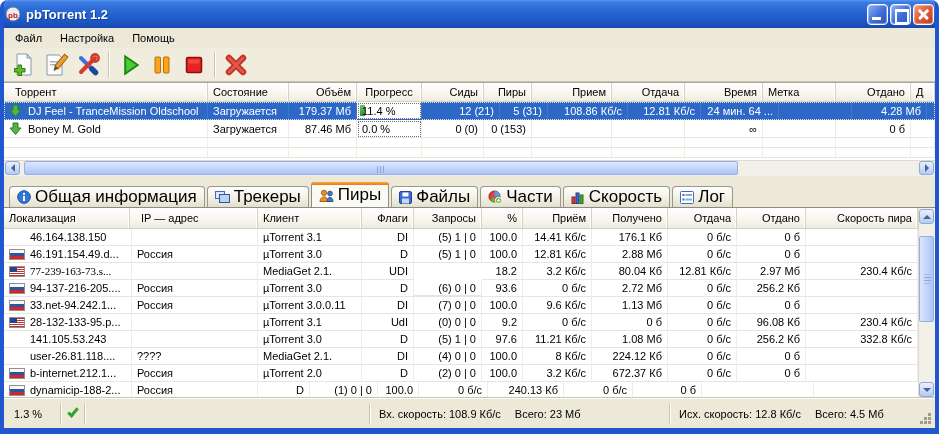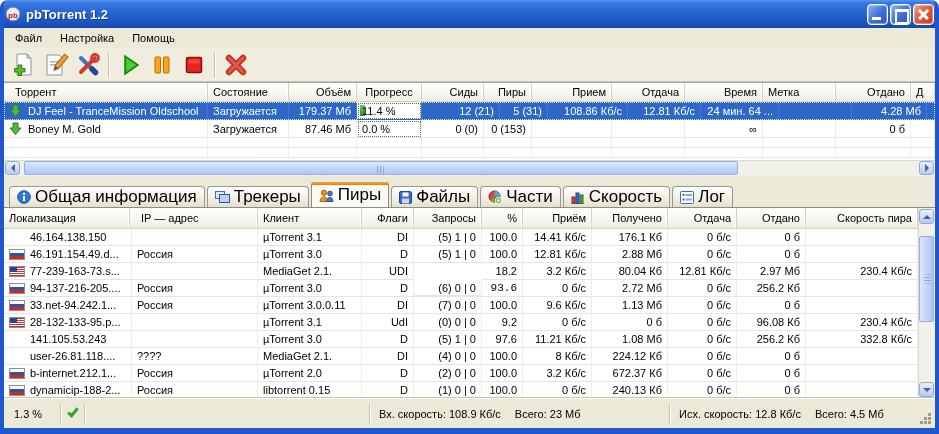--- a/index.html
+++ b/index.html
@@ -407,21 +407,21 @@
           <div class="cell r" style="width: 41px;">100.0</div>
           <div class="cell r" style="width: 69px;">12.81 Кб/с</div>
           <div class="cell r" style="width: 76px;">2.88 Мб</div>
           <div class="cell r" style="width: 69px;">0 б/с</div>
           <div class="cell r" style="width: 69px;">0 б</div>
           <div class="cell r" style="width: 112px;"></div>
         </div>
         <div class="row">
           <div class="cell l" style="width: 128px;">
             <span class="flag us"></span>
-            <span style="overflow: hidden; white-space: nowrap;">77-239-163-73.s...</span>
+            <span style="overflow: hidden; white-space: nowrap; font-family: Liberation Serif, serif;">77-239-163-73.s...</span>
           </div>
           <div class="cell l" style="width: 126px;"></div>
           <div class="cell l" style="width: 104px;">MediaGet 2.1.</div>
           <div class="cell r" style="width: 52px;">UDI</div>
           <div class="cell r" style="width: 68px; margin-top: 32px;">(0) 0 | 2</div>
           <div class="cell r" style="width: 41px;">18.2</div>
           <div class="cell r" style="width: 69px;">3.2 Кб/с</div>
           <div class="cell r" style="width: 76px;">80.04 Кб</div>
           <div class="cell r" style="width: 69px;">12.81 Кб/с</div>
           <div class="cell r" style="width: 69px;">2.97 Мб</div>
@@ -429,21 +429,21 @@
         </div>
         <div class="row">
           <div class="cell l" style="width: 128px;">
             <span class="flag ru"></span>
             <span style="overflow: hidden; white-space: nowrap;">94-137-216-205....</span>
           </div>
           <div class="cell l" style="width: 126px;">Россия</div>
           <div class="cell l" style="width: 104px;">µTorrent 3.0</div>
           <div class="cell r" style="width: 52px;">D</div>
           <div class="cell r" style="width: 68px;">(6) 0 | 0</div>
-          <div class="cell r" style="width: 41px; font-family: Liberation Mono, monospace;">93.6</div>
+          <div class="cell r" style="width: 41px;">93.6</div>
           <div class="cell r" style="width: 69px;">0 б/с</div>
           <div class="cell r" style="width: 76px;">2.72 Мб</div>
           <div class="cell r" style="width: 69px;">0 б/с</div>
           <div class="cell r" style="width: 69px;">256.2 Кб</div>
           <div class="cell r" style="width: 112px;"></div>
         </div>
         <div class="row">
           <div class="cell l" style="width: 128px;">
             <span class="flag ru"></span>
             <span style="overflow: hidden; white-space: nowrap;">33.net-94.242.1...</span>
@@ -522,21 +522,20 @@
           <div class="cell r" style="width: 69px;">0 б/с</div>
           <div class="cell r" style="width: 69px;">0 б</div>
           <div class="cell r" style="width: 112px;"></div>
         </div>
         <div class="row">
           <div class="cell l" style="width: 128px;">
             <span class="flag ru"></span>
             <span style="overflow: hidden; white-space: nowrap;">dynamicip-188-2...</span>
           </div>
           <div class="cell l" style="width: 126px;">Россия</div>
-          <div class="cell l" style="width: 104px;">libtorrent 0.15</div>
           <div class="cell r" style="width: 52px;">D</div>
           <div class="cell r" style="width: 68px;">(1) 0 | 0</div>
           <div class="cell r" style="width: 41px;">100.0</div>
           <div class="cell r" style="width: 69px;">0 б/с</div>
           <div class="cell r" style="width: 76px;">240.13 Кб</div>
           <div class="cell r" style="width: 69px;">0 б/с</div>
           <div class="cell r" style="width: 69px;">0 б</div>
           <div class="cell r" style="width: 112px;"></div>
         </div>
       </div>

